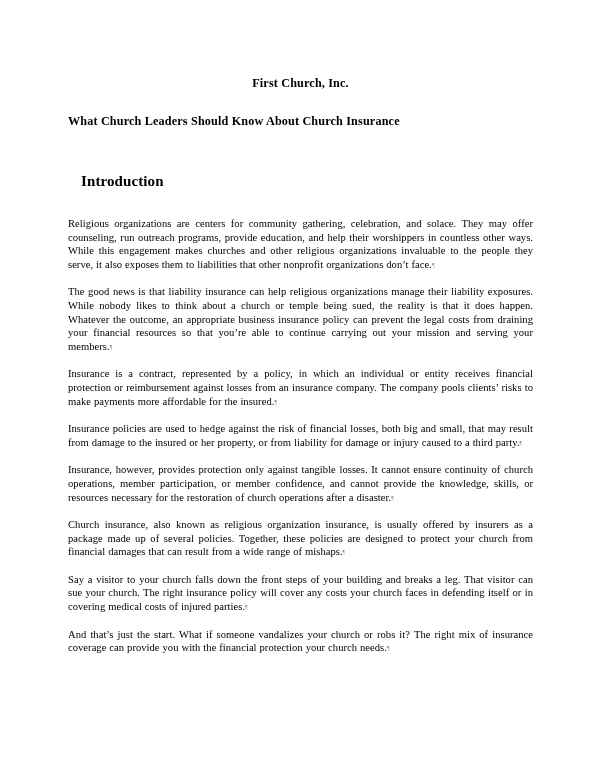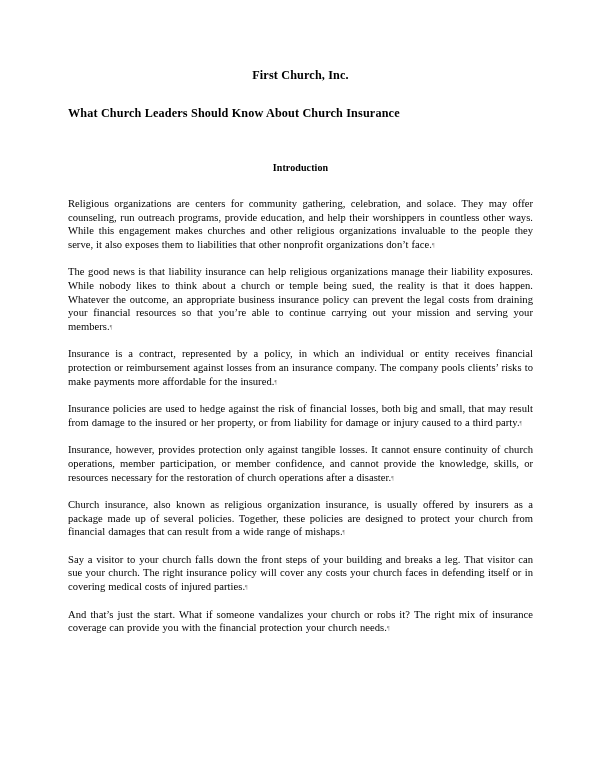--- a/index.html
+++ b/index.html
@@ -20,21 +20,21 @@
     position: relative;
     width: 600px;
     height: 776px;
     background: #ffffff;
     box-sizing: border-box;
     padding: 0;
   }
   .content {
     position: absolute;
     left: 68px;
-    top: 0;
+    top: 8px;
     width: 465px;
   }
   .doc-title {
     text-align: center;
     font-weight: bold;
     font-size: 12.2px;
     line-height: 14px;
     letter-spacing: 0.15px;
     margin: 0;
     padding-top: 68px;
@@ -43,26 +43,26 @@
     text-align: left;
     font-weight: bold;
     font-size: 12.2px;
     line-height: 14px;
     letter-spacing: 0.15px;
     margin: 0;
     padding-top: 24px;
   }
   .section-heading {
     font-weight: bold;
-    font-size: 10px;
+    font-size: 15px;
     line-height: 13px;
     letter-spacing: 0.1px;
-    margin: 7px;
+    margin: 13px;
     padding-top: 34px;
-    text-align: center;
+    text-align: left;
   }
   .body-par {
     font-size: 10.6px;
     line-height: 13.6px;
     text-align: justify;
     text-justify: inter-word;
     margin: 0;
     padding-top: 13px;
     letter-spacing: 0.02px;
     word-spacing: 0.3px;

